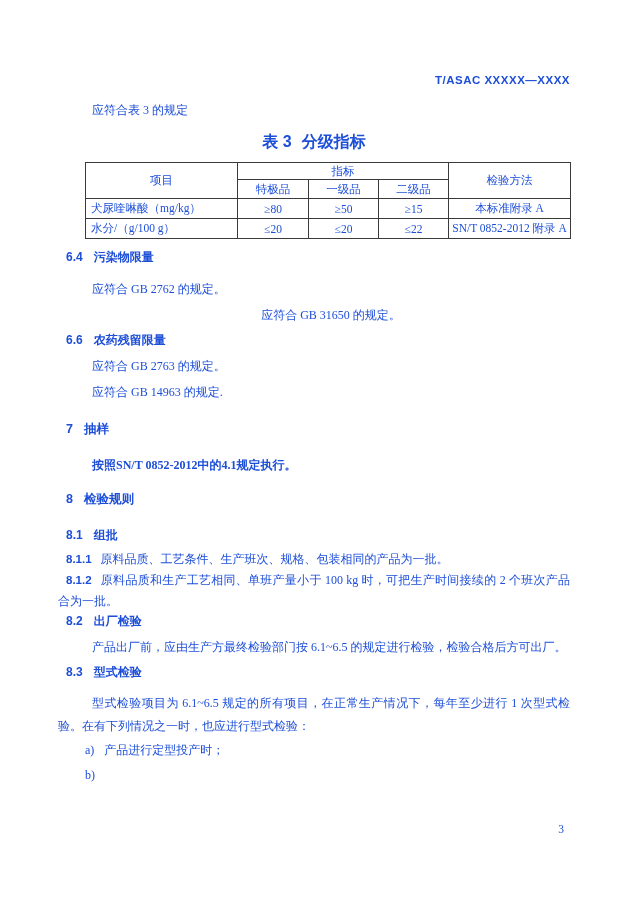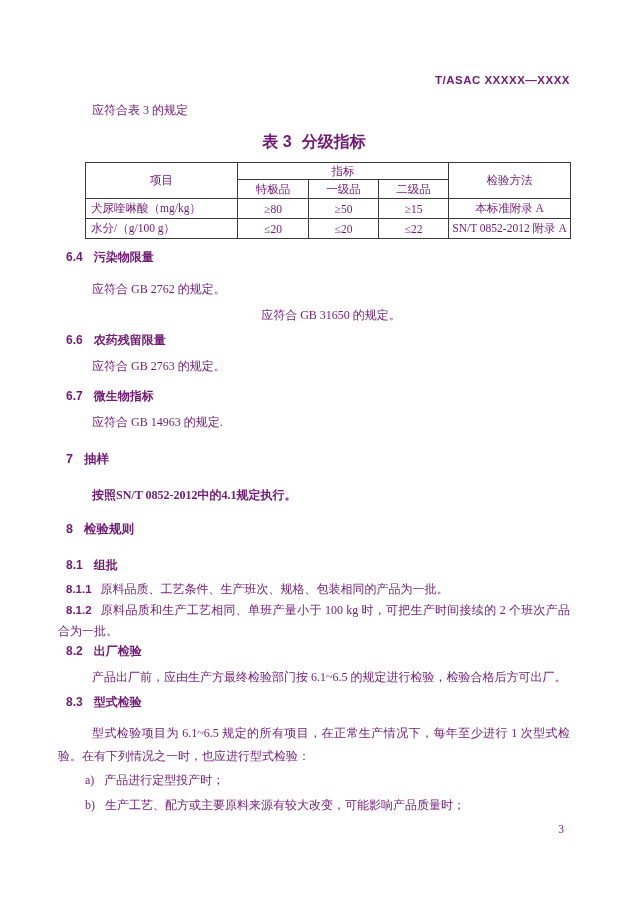--- a/index.html
+++ b/index.html
@@ -1,18 +1,18 @@
 <!DOCTYPE html>
 <html><head>
 <meta charset="utf-8">
 <style>
   html,body{margin:0;padding:0;background:#888;}
   .page{
     position:relative;width:640px;height:905px;background:#ffffff;
-    font-family:"Liberation Serif","DejaVu Serif",serif;color:#701a75;
+    font-family:"Liberation Serif","DejaVu Serif",serif;color:#1d4ed8;
     overflow:hidden;margin:0 auto;
   }
   .content{position:absolute;left:58px;top:0;width:512px;padding-top:73px;}
   .doc-code{
     font-family:"Liberation Sans","DejaVu Sans",sans-serif;
     font-weight:bold;font-size:11.5px;line-height:14px;height:14px;
     text-align:right;letter-spacing:0.5px;
   }
   .para{font-size:12px;line-height:14px;text-indent:34px;}
   .para-just{font-size:12px;line-height:23px;text-indent:34px;text-align:justify;}
@@ -120,24 +120,20 @@
     <div class="para p64">应符合 GB 2762 的规定。</div>
 
     <div class="para p65">应符合 GB 31650 的规定。</div>
 
     <div class="heading h66">
       <span>6.6</span>
       <span>农药残留限量</span>
     </div>
     <div class="para p66">应符合 GB 2763 的规定。</div>
 
-    <div class="heading h67">
-      <span>6.7</span>
-      <span>微生物指标</span>
-    </div>
     <div class="para p67">应符合 GB 14963 的规定.</div>
 
     <div class="heading chapter ch7">
       <span>7</span>
       <span>抽样</span>
     </div>
     <div class="para p7">按照SN/T 0852-2012中的4.1规定执行。</div>
 
     <div class="heading chapter ch8">
       <span>8</span>
@@ -164,20 +160,19 @@
     </div>
     <div class="para-just p83">型式检验项目为 6.1~6.5 规定的所有项目，在正常生产情况下，每年至少进行 1 次型式检验。在有下列情况之一时，也应进行型式检验：</div>
 
     <div class="list">
       <div class="li">
         <span class="marker">a)</span>
         <span>产品进行定型投产时；</span>
       </div>
       <div class="li">
         <span class="marker">b)</span>
-        <span>生产工艺、配方或主要原料来源有较大改变，可能影响产品质量时；</span>
       </div>
     </div>
 
   </div>
 
   <div class="page-number">3</div>
 </div>
 
 </body></html>

